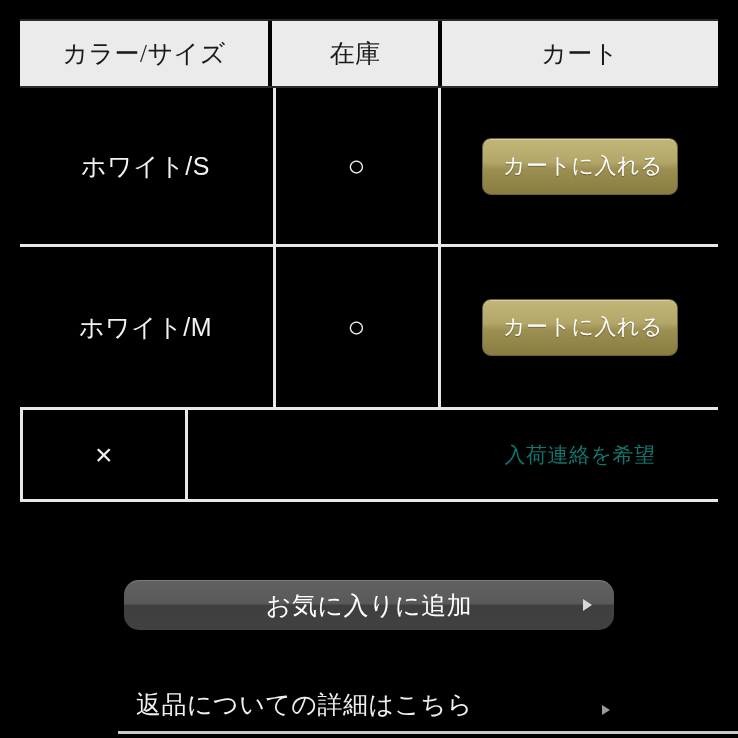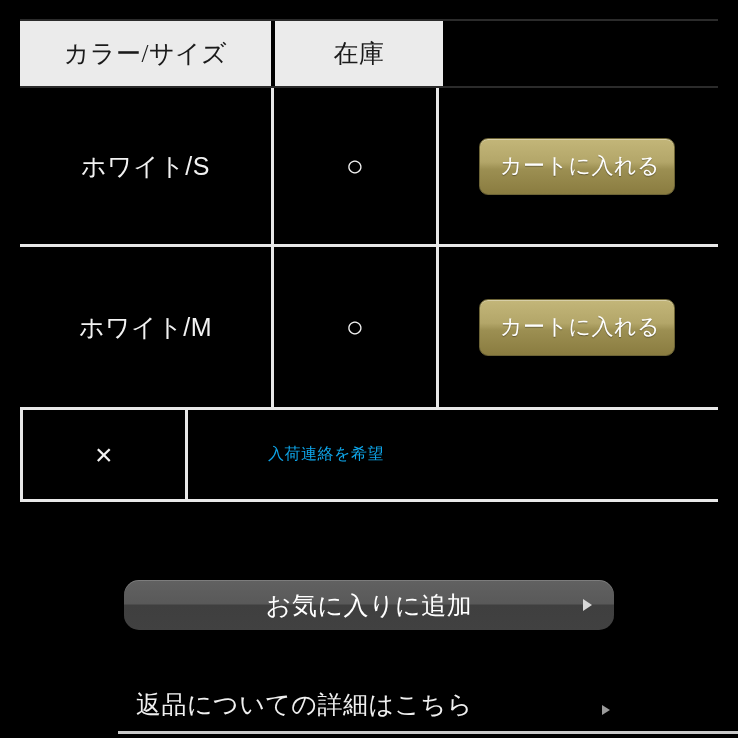--- a/index.html
+++ b/index.html
@@ -59,20 +59,21 @@
   }
 
   .table-body {
     position: relative;
   }
   .trow {
     display: flex;
     align-items: center;
     box-sizing: border-box;
     border-bottom: 3px solid #e8e8e8;
+    justify-content: space-between;
   }
   .trow.r1 { height: 159px; }
   .trow.r2 { height: 163px; }
   .trow.r3 { height: 92px; }
 
   .td {
     display: flex;
     align-items: center;
     justify-content: center;
     box-sizing: border-box;
@@ -105,22 +106,22 @@
     color: #ffffff;
     font-size: 22px;
     letter-spacing: 0.5px;
     text-shadow: 0 1px 1px rgba(0,0,0,0.35);
     cursor: pointer;
     box-sizing: border-box;
     padding-left: 6px;
   }
 
   .notify-link {
-    font-size: 16px;
-    color: #0ea5e9;
+    font-size: 21px;
+    color: #0f766e;
     letter-spacing: 0.5px;
     cursor: pointer;
   }
 
   
   .fav-btn {
     position: absolute;
     left: 124px;
     top: 580px;
     width: 490px;
@@ -191,20 +192,21 @@
 
 <div id="page">
 
   <div class="variant-table">
 
     <div class="table-head">
       <div class="th c1">カラー/サイズ</div>
       <div class="th-gap"></div>
       <div class="th c2">在庫</div>
       <div class="th-gap"></div>
+      <div class="th c3">カート</div>
     </div>
 
     <div class="table-body">
 
       <div class="trow r1">
         <div class="td c1">ホワイト/S</div>
         <div class="td c2">
           <span class="stock-mark">○</span>
         </div>
         <div class="td c3">

